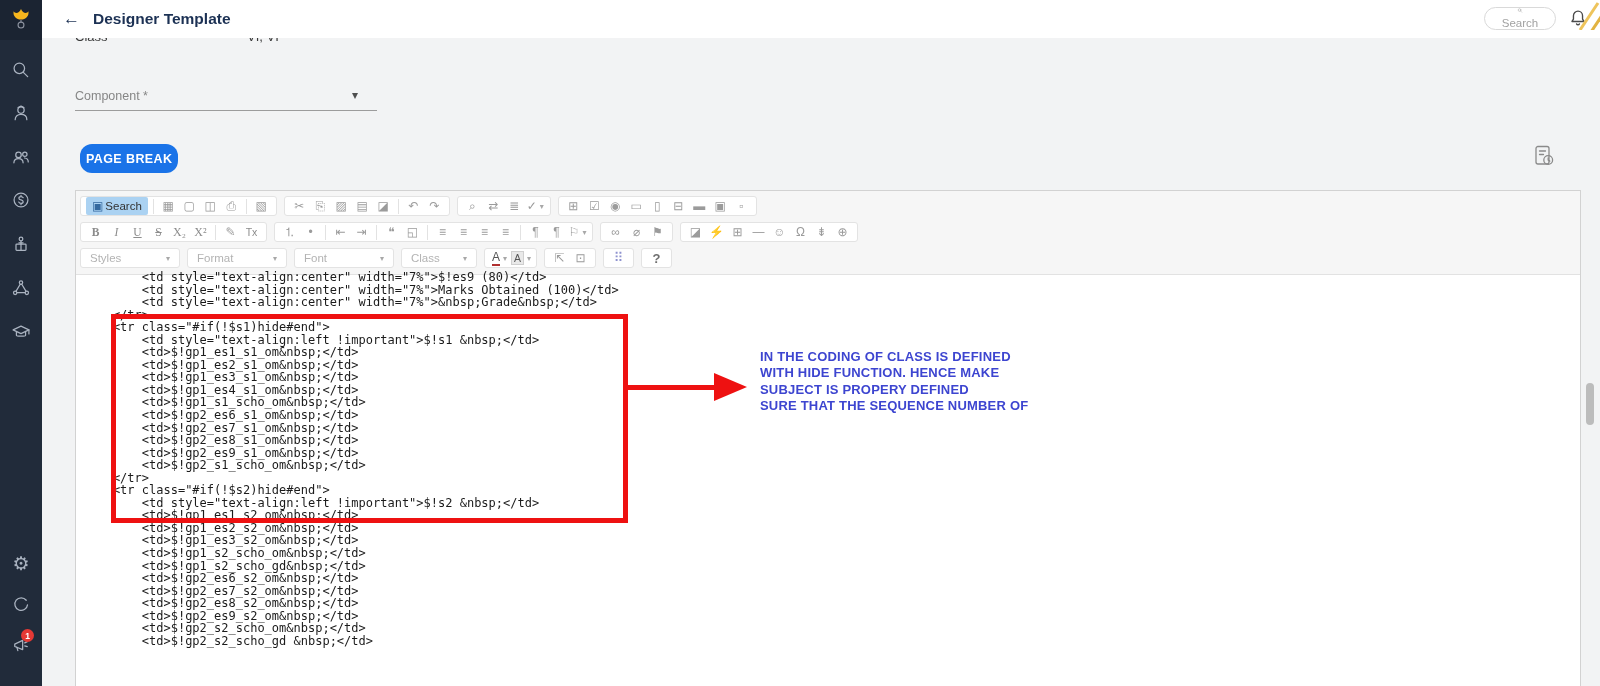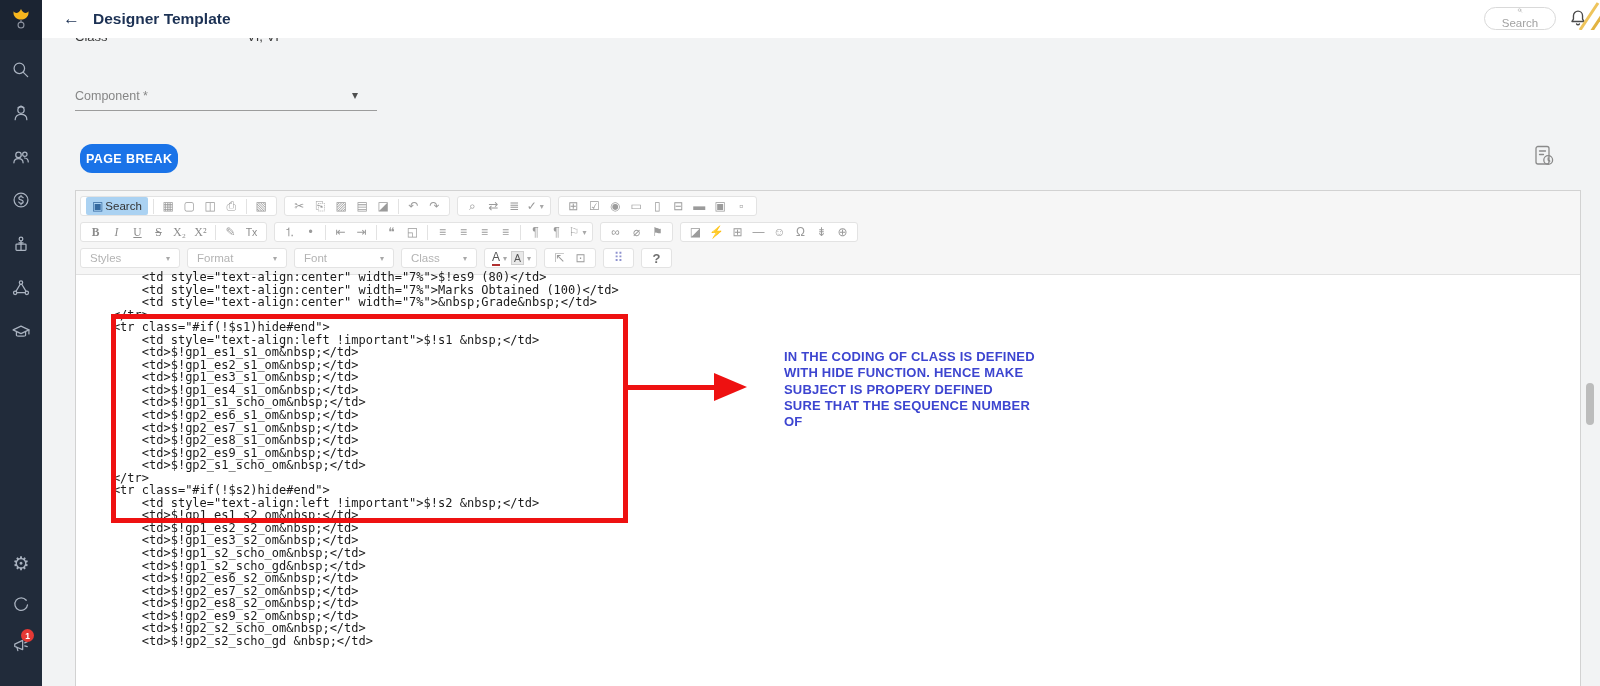--- a/index.html
+++ b/index.html
@@ -63,21 +63,21 @@
 
   
   .source-code{position:absolute;left:84px;top:271px;z-index:10;}
   .code-line{font-family:"DejaVu Sans Mono",monospace;font-size:12px;line-height:12.55px;height:12.55px;white-space:pre;color:#1b1b1b;}
 
   
   .red-box{position:absolute;left:111px;top:314px;width:517px;height:209px;border:5px solid #ee1111;box-sizing:border-box;z-index:20;}
   .arrow-line{position:absolute;left:628px;top:385px;width:88px;height:5px;background:#ee1111;z-index:20;}
   .arrow-head{position:absolute;left:714px;top:373px;width:0;height:0;border-top:14px solid transparent;border-bottom:14px solid transparent;border-left:33px solid #ee1111;z-index:20;}
   .annotation{position:absolute;left:760px;top:349px;width:290px;z-index:21;}
-  .anno-line{font-size:13px;font-weight:bold;color:#3d45d0;line-height:16.3px;letter-spacing:.2px;margin-left:24px;}
+  .anno-line{font-size:13px;font-weight:bold;color:#3d45d0;line-height:16.3px;letter-spacing:.2px;}
 
   
   .scroll-thumb{position:absolute;left:1586px;top:383px;width:8px;height:42px;border-radius:4px;background:#bcbcbc;z-index:30;cursor:pointer;}
 </style>
 </head>
 <body>
 
 <div class="stage">
 
   <div class="class-label">Class</div>

